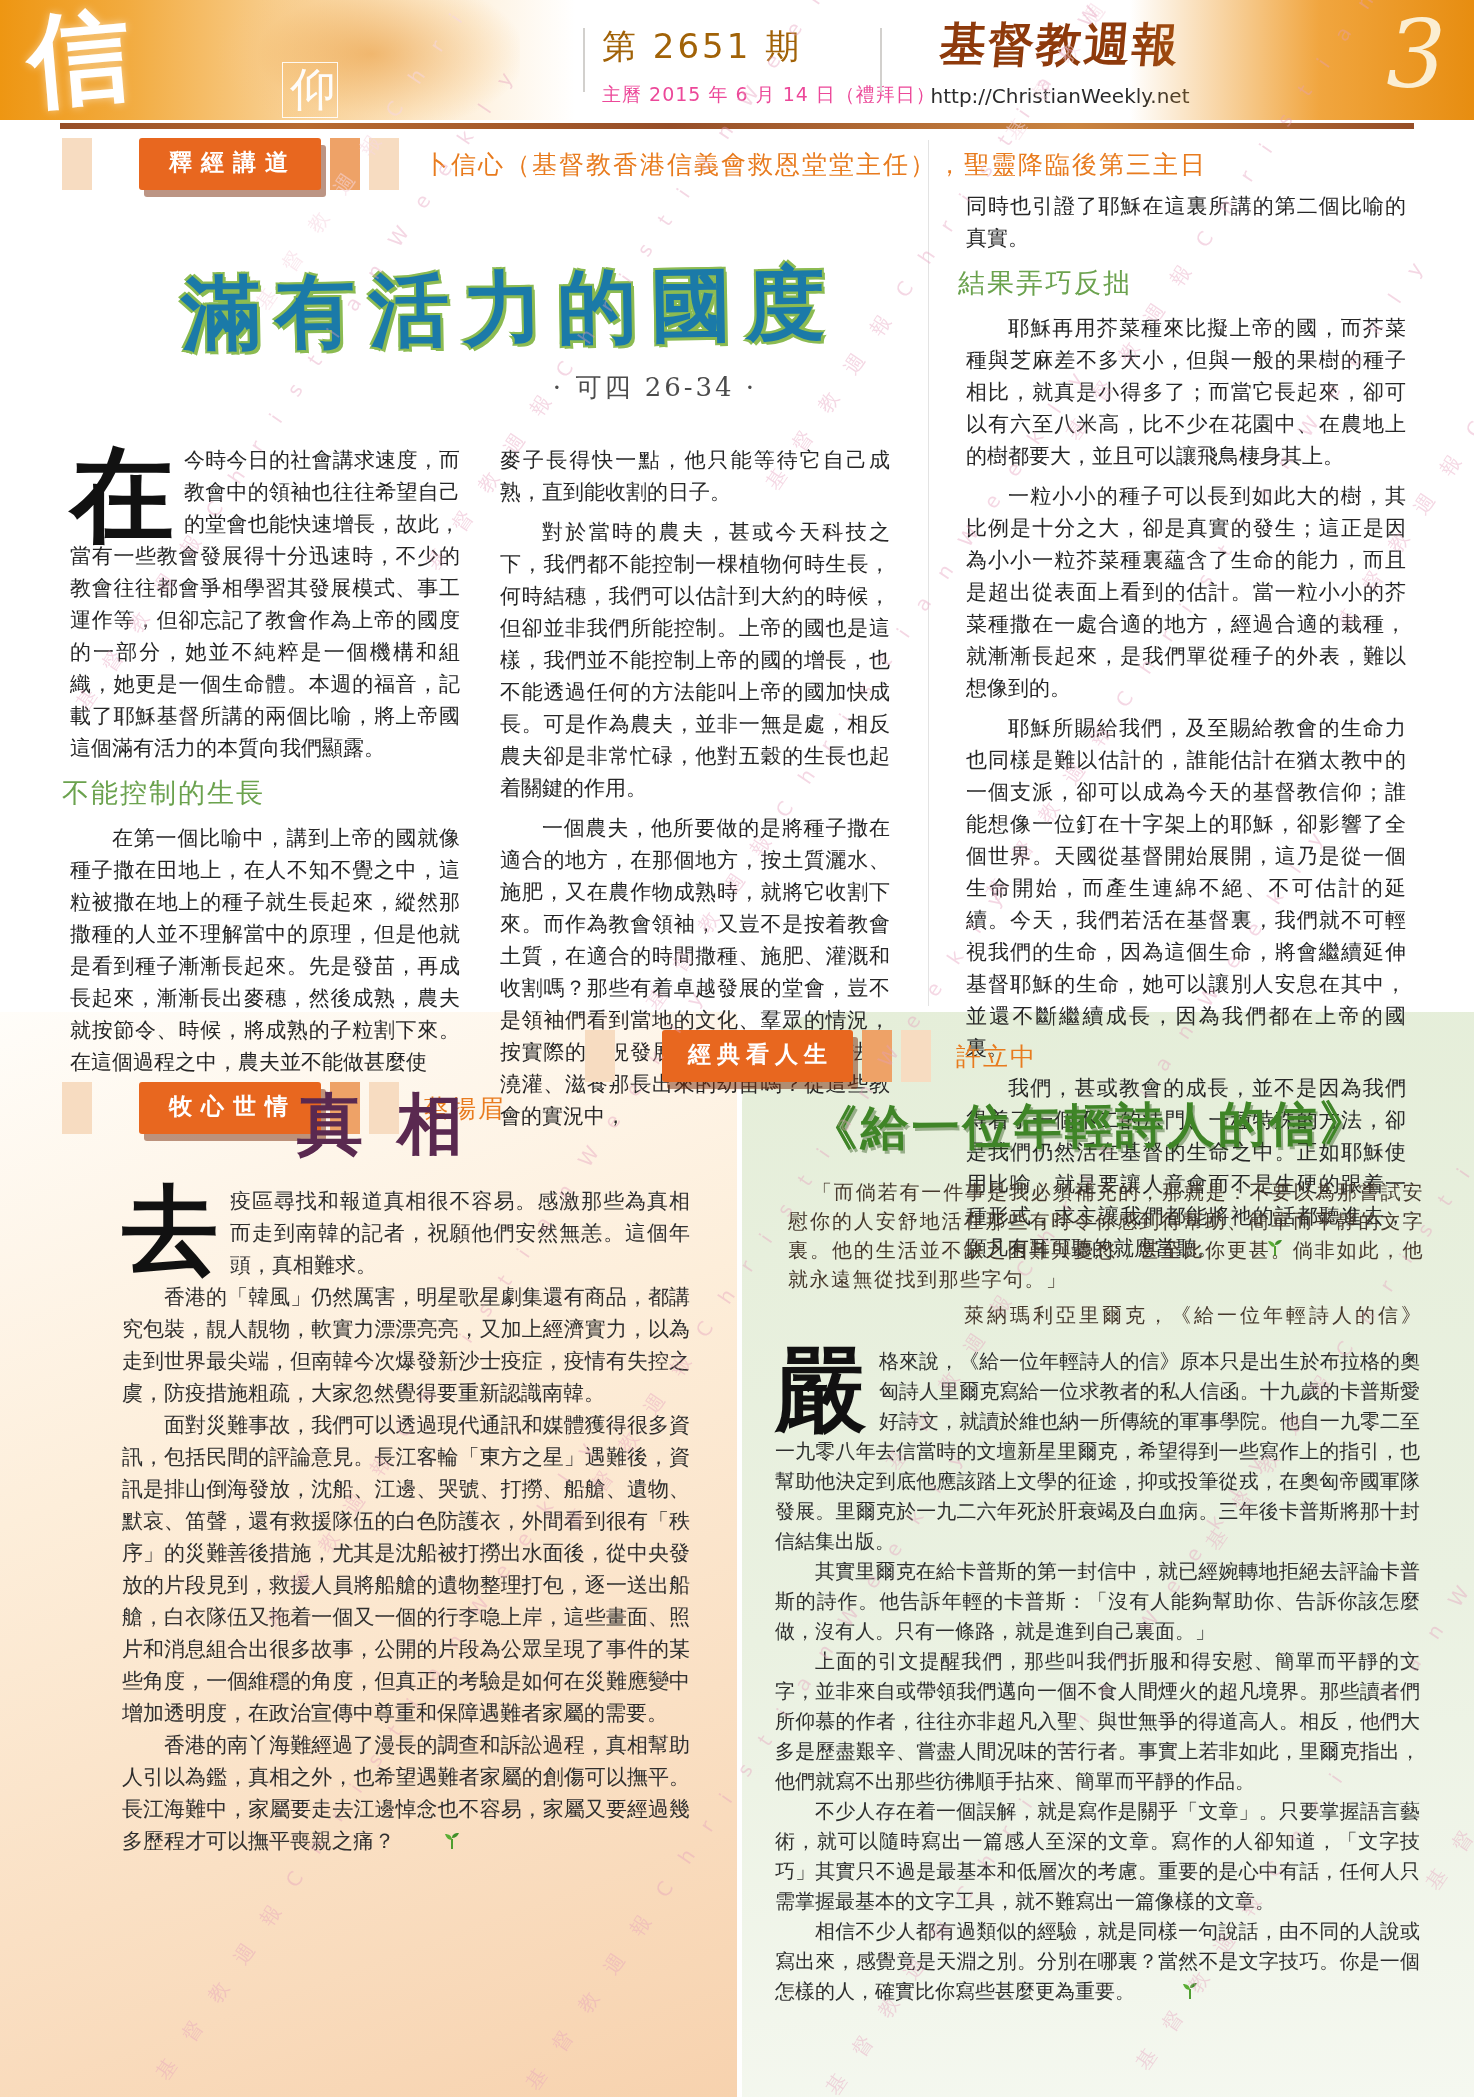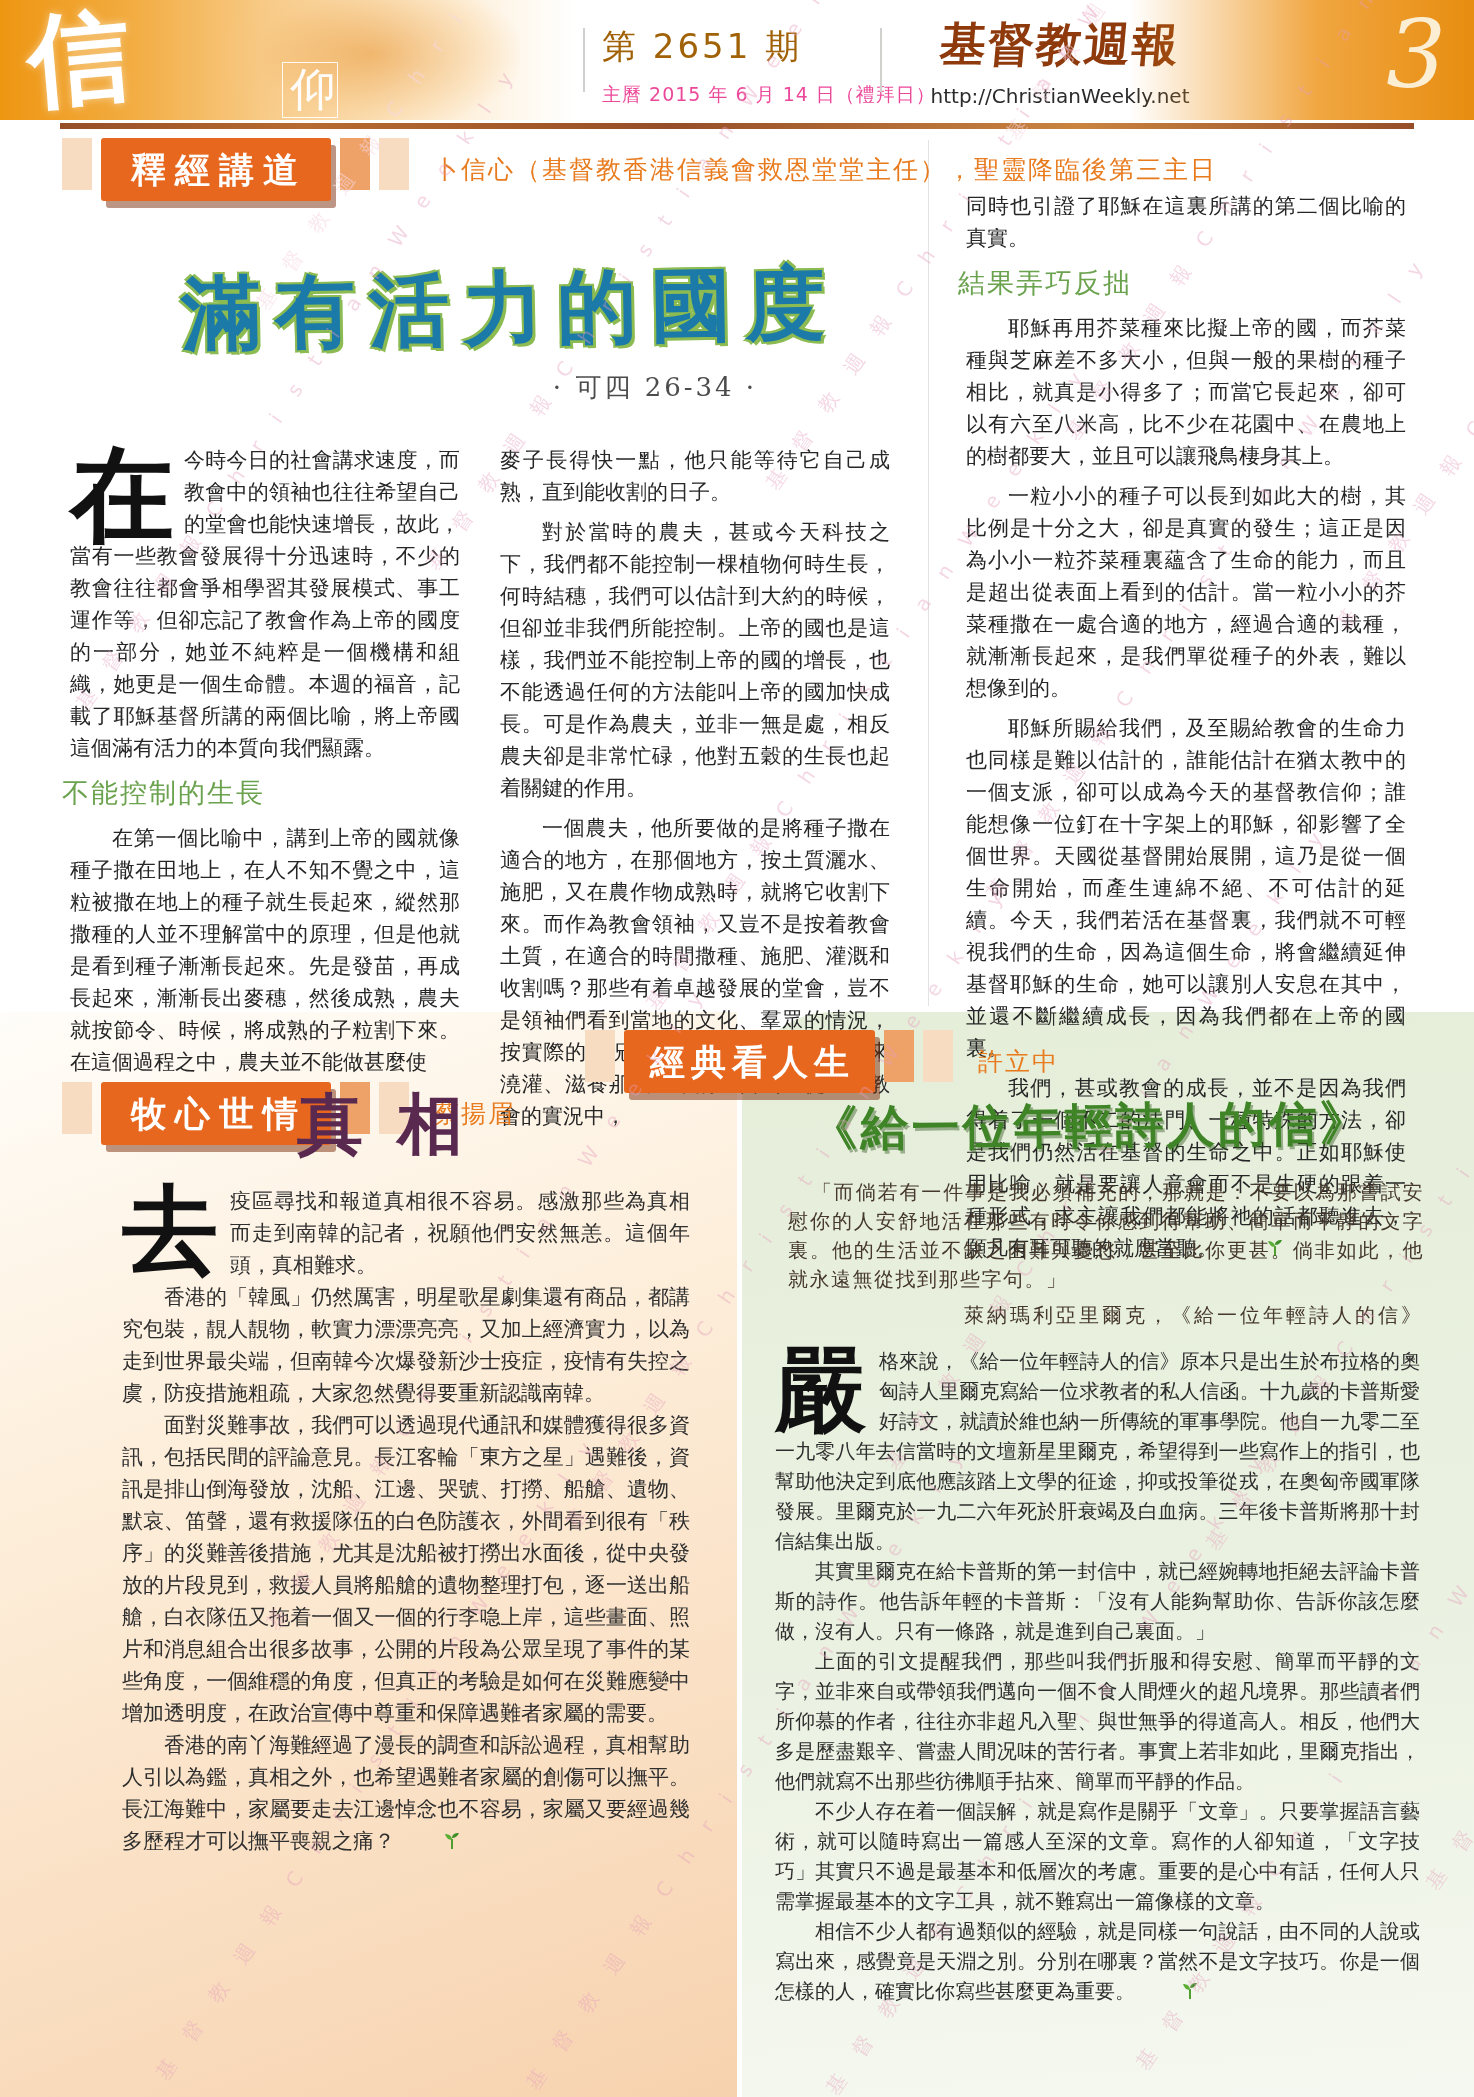--- a/index.html
+++ b/index.html
@@ -35,22 +35,22 @@
   .page-number { position:absolute; right:28px; top:0px; font-size:94px; line-height:110px; font-style:italic;
             color:#fcf3dc; opacity:0.95; }
   .top-rule { position:absolute; left:60px; top:123px; width:1354px; height:6px; z-index:1;
             background:linear-gradient(90deg,#8a3a10 0%,#b05a18 18%,#8a3a10 45%,#c4762a 75%,#8a3a10 100%); opacity:0.9; }
 
   
   .label-row { position:absolute; display:flex; align-items:stretch; gap:9px; z-index:2; }
   .sq { width:30px; height:52px; }
   .sq.light { background:#f7dcc1; } .sq.mid { background:#eea267; }
   .label-box { background:#e8671f; color:#ffffff; font-family:Liberation Serif, serif;
-            font-weight:bold; font-size:35px; letter-spacing:9px; padding:9px 24px 7px 30px; border-radius:3px;
-            box-shadow:5px 7px 0 rgba(122,44,10,0.5); white-space:nowrap; }
+            font-weight:bold; font-size:23px; letter-spacing:9px; padding:9px 24px 7px 30px; border-radius:3px;
+            box-shadow:5px 7px 0 rgba(122,44,10,0.5); white-space:nowrap;margin-left:38px; }
   .row-author { align-self:center; margin-left:16px; font-size:25px; color:#e87b1e; letter-spacing:2px;
             font-family:"DejaVu Sans","Liberation Sans",sans-serif; white-space:nowrap; }
 
   
   .main-title { position:absolute; left:110px; top:256px; width:800px; text-align:center; z-index:2;
             font-family:"DejaVu Sans","Liberation Sans",sans-serif; font-weight:bold; font-size:80px;
             color:#1b7aa8; letter-spacing:14px; transform:rotate(-1deg);
             text-shadow:3px 3px 0 #8cbb52, -2px 2px 0 #8cbb52, 2px -2px 0 #8cbb52, -2px -2px 0 #8cbb52; }
   .scripture-ref { position:absolute; left:490px; top:370px; width:330px; text-align:center; z-index:2;
             font-size:26px; color:#4c4c4c; letter-spacing:3px; }

